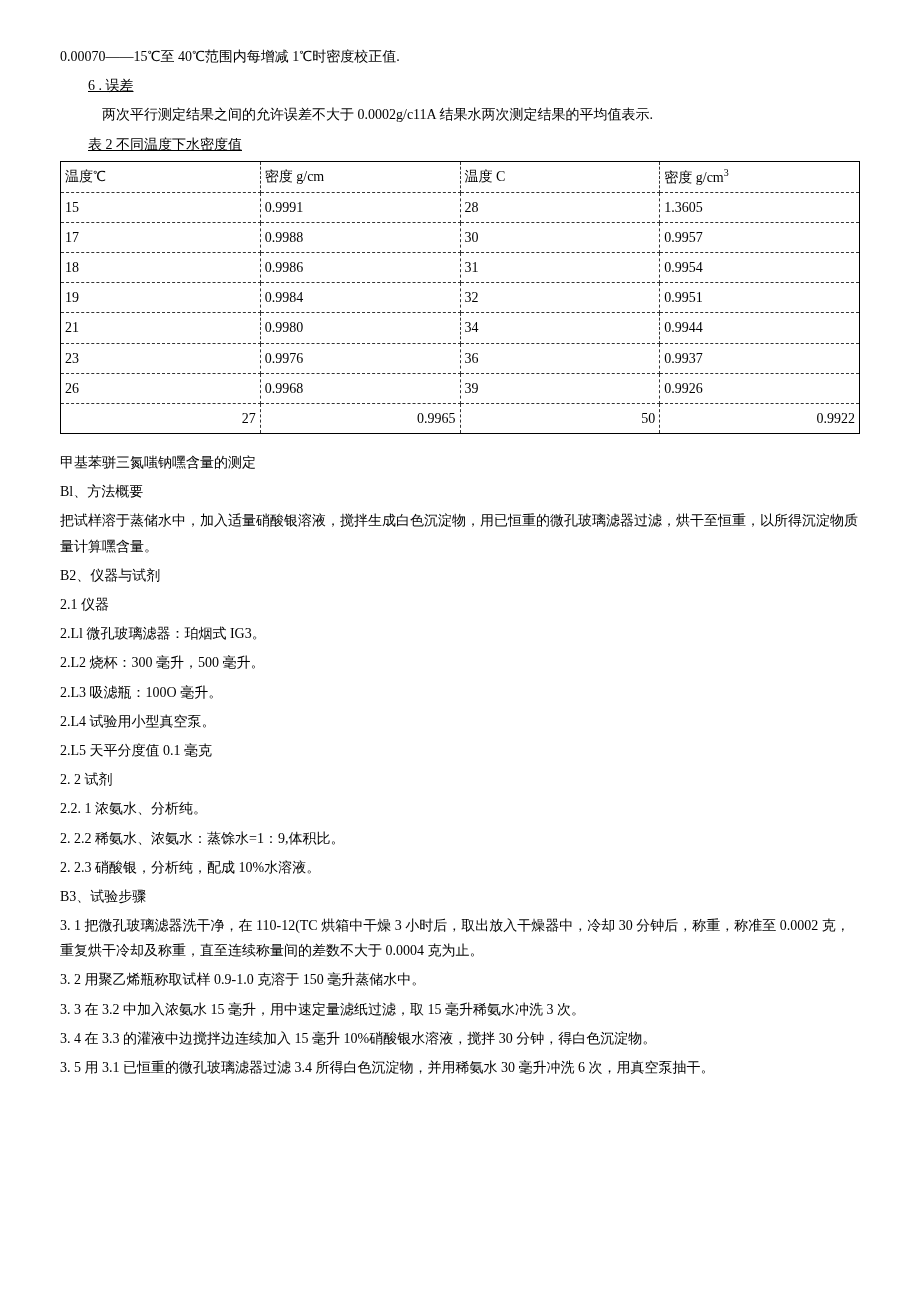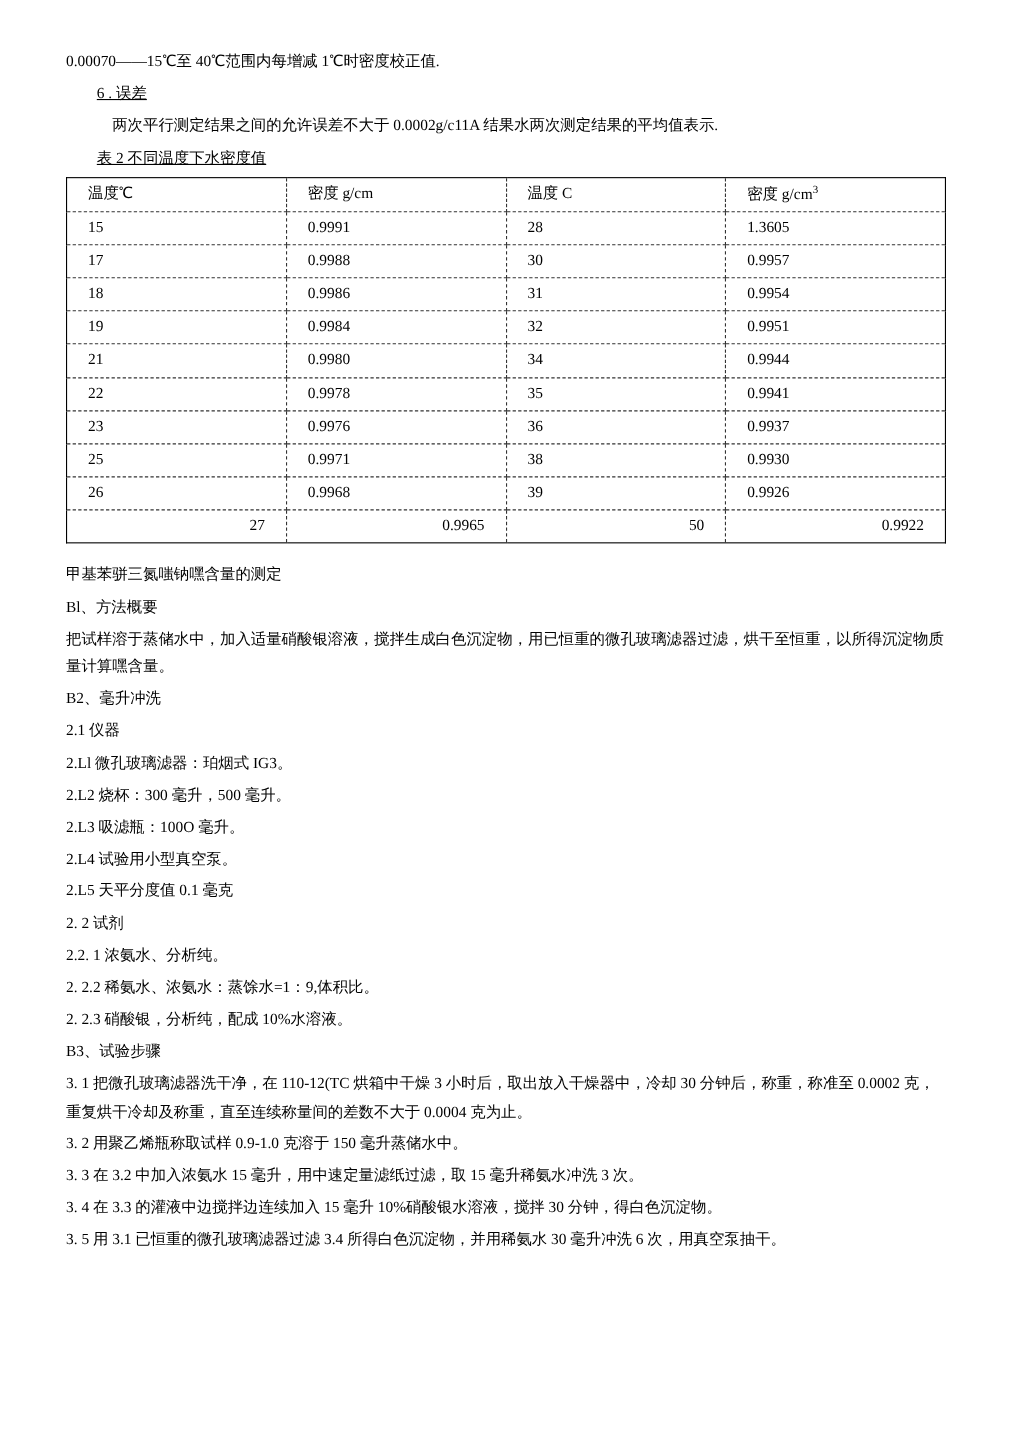--- a/index.html
+++ b/index.html
@@ -23,21 +23,21 @@
     text-indent: 3em;
   }
   table {
     border-collapse: collapse;
     width: 100%;
     margin: 4px 0 16px 0;
     table-layout: fixed;
   }
   table td {
     border: 1px dashed #333;
-    padding: 2px 19px;
+    padding: 2px 4px;
     font-size: 14px;
     vertical-align: top;
   }
   table tr:first-child td {
     border-top: 1px solid #000;
   }
   table tr td:first-child {
     border-left: 1px solid #000;
   }
   table tr td:last-child {
@@ -93,56 +93,44 @@
         <td>32</td>
         <td>0.9951</td>
       </tr>
   <tr>
         <td>21</td>
         <td>0.9980</td>
         <td>34</td>
         <td>0.9944</td>
       </tr>
   <tr>
-        <td>22</td>
-        <td>0.9978</td>
-        <td>35</td>
-        <td>0.9941</td>
-      </tr>
-  <tr>
         <td>23</td>
         <td>0.9976</td>
         <td>36</td>
         <td>0.9937</td>
-      </tr>
-  <tr>
-        <td>25</td>
-        <td>0.9971</td>
-        <td>38</td>
-        <td>0.9930</td>
       </tr>
   <tr>
         <td>26</td>
         <td>0.9968</td>
         <td>39</td>
         <td>0.9926</td>
       </tr>
   <tr>
         <td>27</td>
         <td>0.9965</td>
         <td>50</td>
         <td>0.9922</td>
       </tr>
 </tbody>
   </table>
 
 <p>甲基苯骈三氮嗤钠嘿含量的测定</p>
 <p>Bl、方法概要</p>
 <p>把试样溶于蒸储水中，加入适量硝酸银溶液，搅拌生成白色沉淀物，用已恒重的微孔玻璃滤器过滤，烘干至恒重，以所得沉淀物质量计算嘿含量。</p>
-<p>B2、毫升冲洗</p>
+<p>B2、仪器与试剂</p>
 <p>2.1 仪器</p>
 <p>2.Ll 微孔玻璃滤器：珀烟式 IG3。</p>
 <p>2.L2 烧杯：300 毫升，500 毫升。</p>
 <p>2.L3 吸滤瓶：100O 毫升。</p>
 <p>2.L4 试验用小型真空泵。</p>
 <p>2.L5 天平分度值 0.1 毫克</p>
 <p>2. 2 试剂</p>
 <p>2.2. 1 浓氨水、分析纯。</p>
 <p>2. 2.2 稀氨水、浓氨水：蒸馀水=1：9,体积比。</p>
 <p>2. 2.3 硝酸银，分析纯，配成 10%水溶液。</p>

